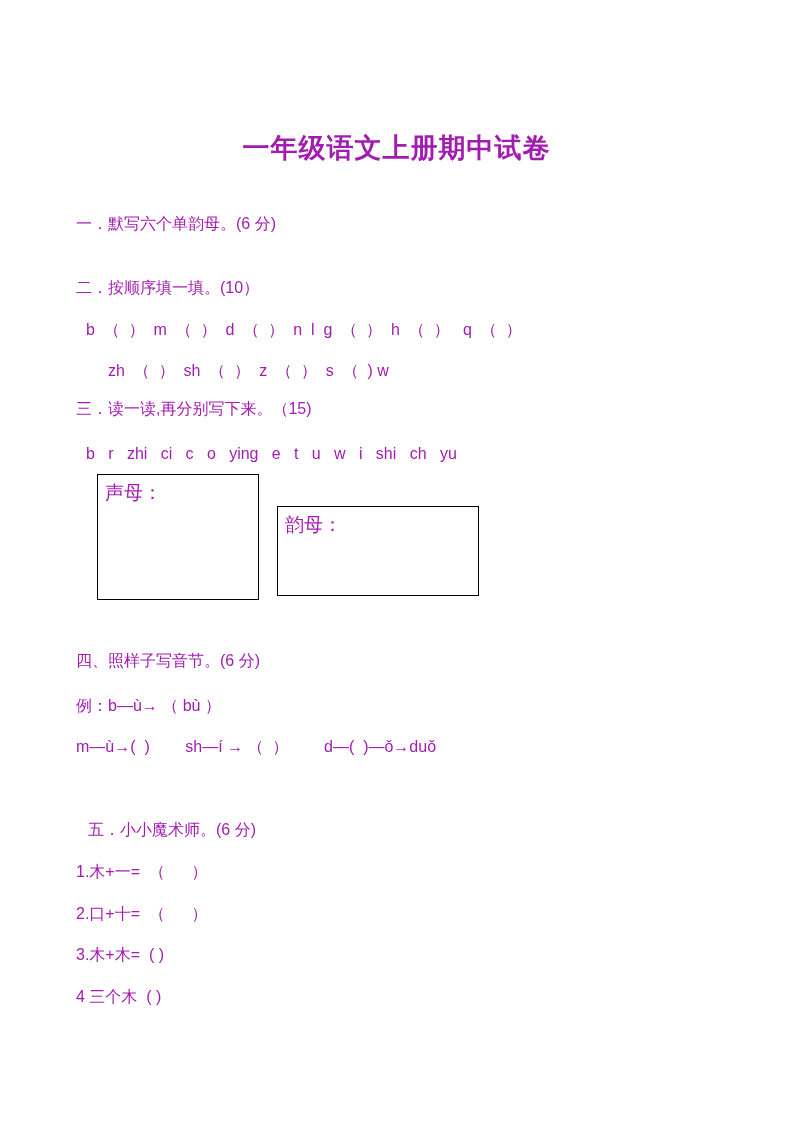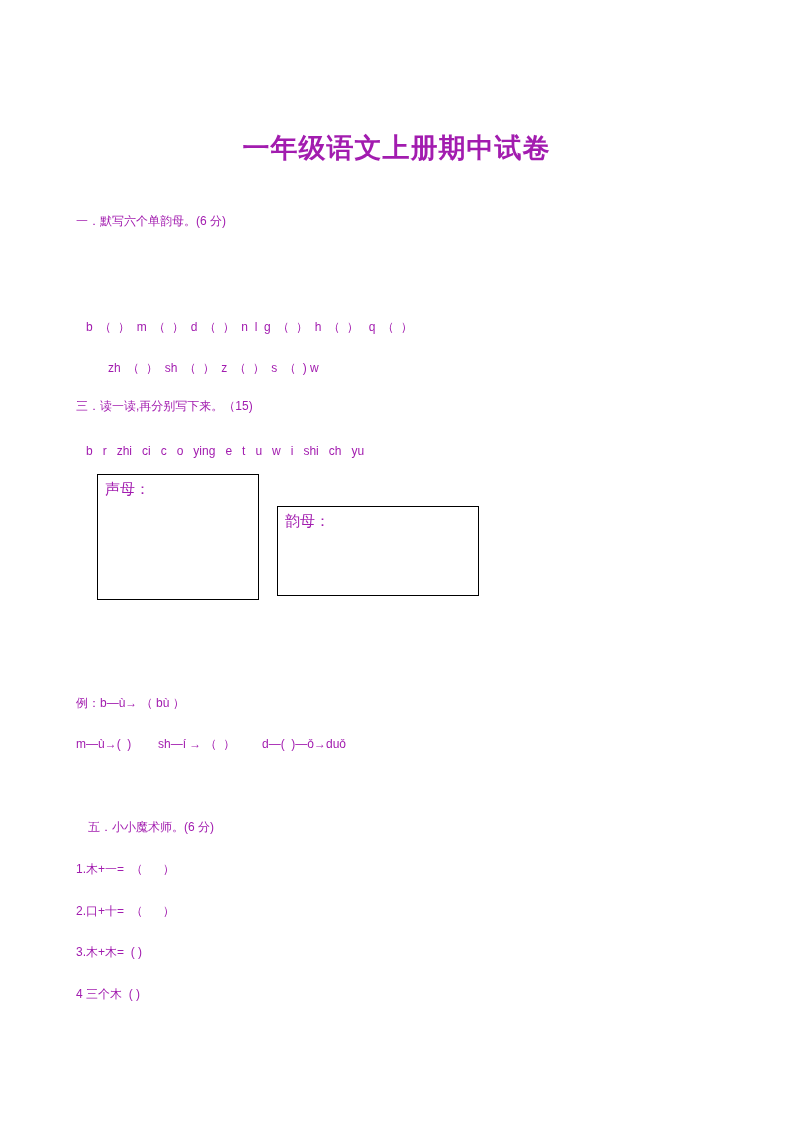--- a/index.html
+++ b/index.html
@@ -22,57 +22,59 @@
     left: 0;
     width: 100%;
     text-align: center;
     font-size: 27px;
     font-weight: bold;
     letter-spacing: 1px;
   }
   .abs {
     position: absolute;
     left: 76px;
-    font-size: 12px;
+    font-size: 16px;
     line-height: 1.3;
     white-space: pre-wrap;
   }
   .box {
     position: absolute;
     border: 1px solid #000000;
     background: #ffffff;
   }
   .box-label {
-    font-size: 15px;
+    font-size: 19px;
     padding: 5px 7px;
     white-space: nowrap;
   }
 </style>
 </head>
 <body>
 
 <div class="page">
 
   <div class="title">一年级语文上册期中试卷</div>
 
   <div class="abs" style="top:214px">一．默写六个单韵母。(6 分)</div>
 
+  <div class="abs" style="top:278px">二．按顺序填一填。(10）</div>
   <div class="abs" style="top:320px;left:86px">b  （  ）  m  （  ）  d  （  ）  n  l  g  （  ）  h  （  ）   q  （  ）</div>
   <div class="abs" style="top:361px;left:108px">zh  （  ）  sh  （  ）  z  （  ）  s  （  ) w</div>
 
   <div class="abs" style="top:399px">三．读一读,再分别写下来。（15)</div>
   <div class="abs" style="top:444px;left:86px">b   r   zhi   ci   c   o   ying   e   t   u   w   i   shi   ch   yu</div>
 
   <div class="box" style="top:474px;left:97px;width:160px;height:124px">
     <div class="box-label">声母：</div>
   </div>
   <div class="box" style="top:506px;left:277px;width:200px;height:88px">
     <div class="box-label">韵母：</div>
   </div>
 
+  <div class="abs" style="top:651px">四、照样子写音节。(6 分)</div>
   <div class="abs" style="top:696px">例：b—ù→ （ bù ）</div>
   <div class="abs" style="top:737px">m—ù→(  )        sh—í → （  ）        d—(  )—ǒ→duǒ</div>
 
   <div class="abs" style="top:820px;left:88px">五．小小魔术师。(6 分)</div>
   <div class="abs" style="top:862px">1.木+一=  （      ）</div>
   <div class="abs" style="top:904px">2.口+十=  （      ）</div>
   <div class="abs" style="top:945px">3.木+木=  ( )</div>
   <div class="abs" style="top:987px">4 三个木  ( )</div>
 
 </div>

